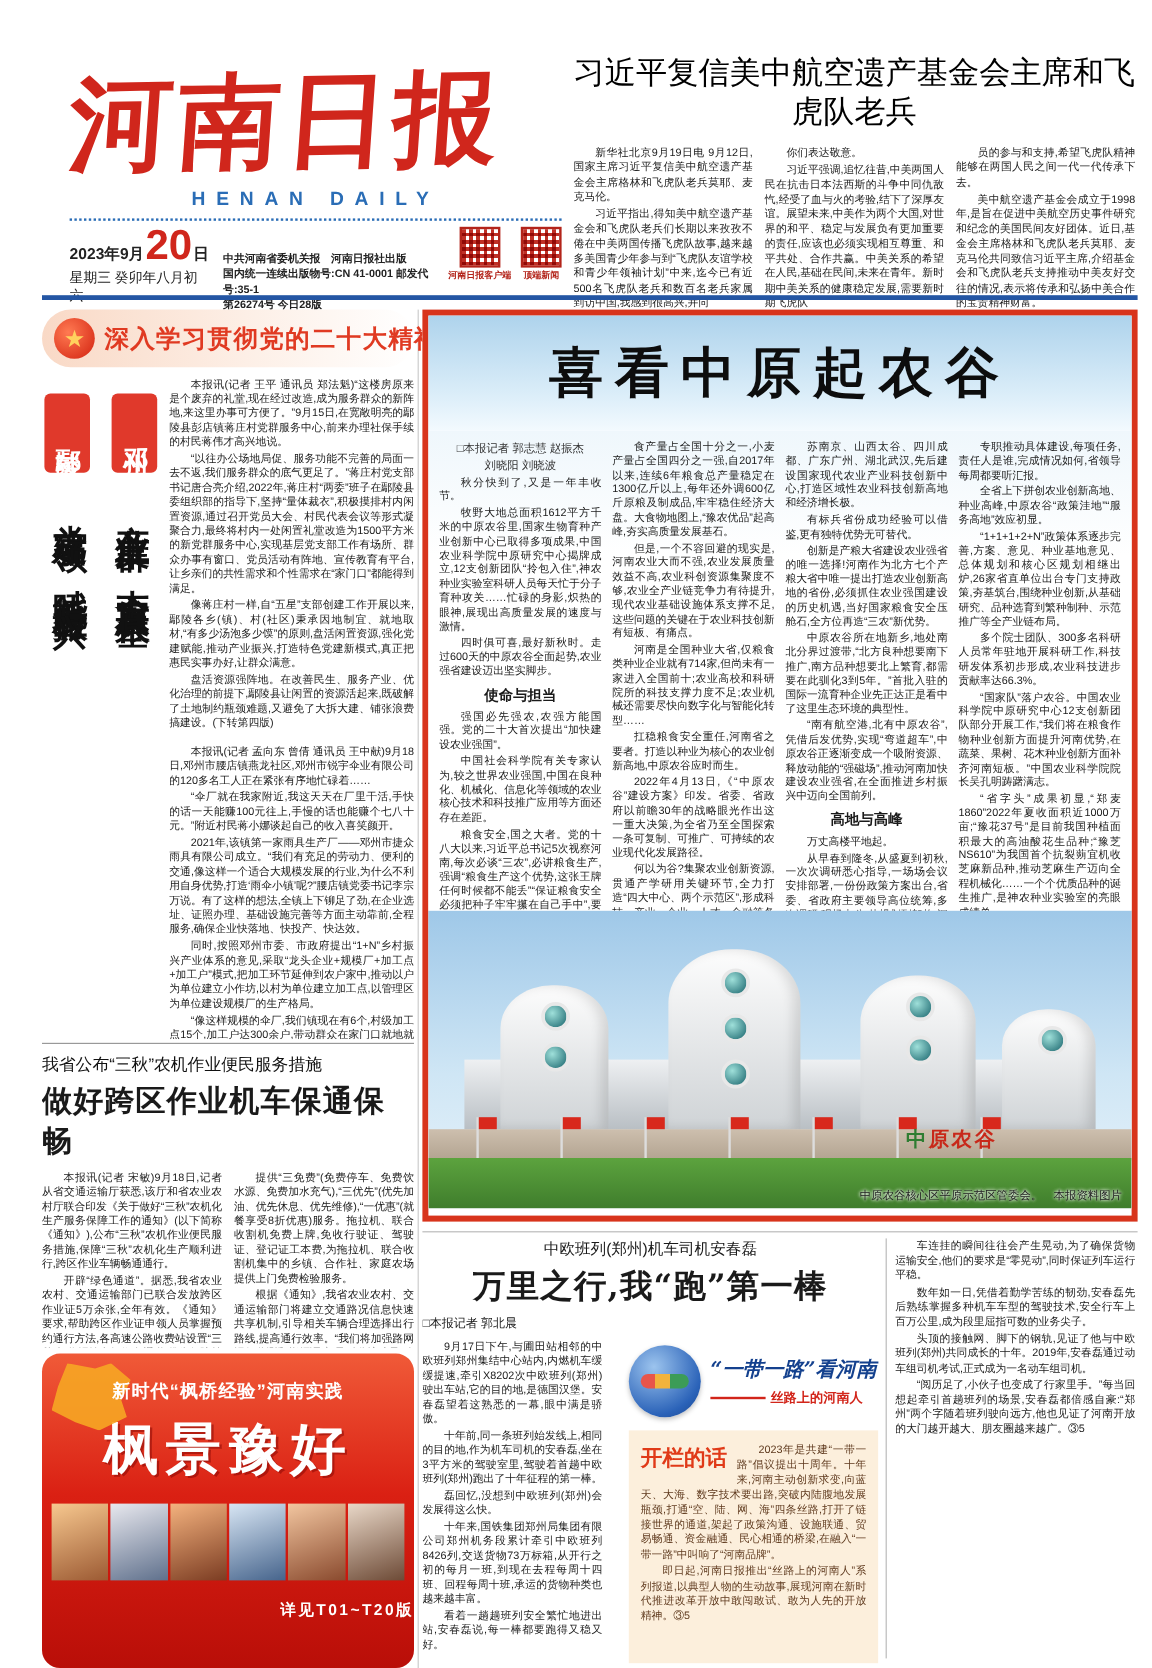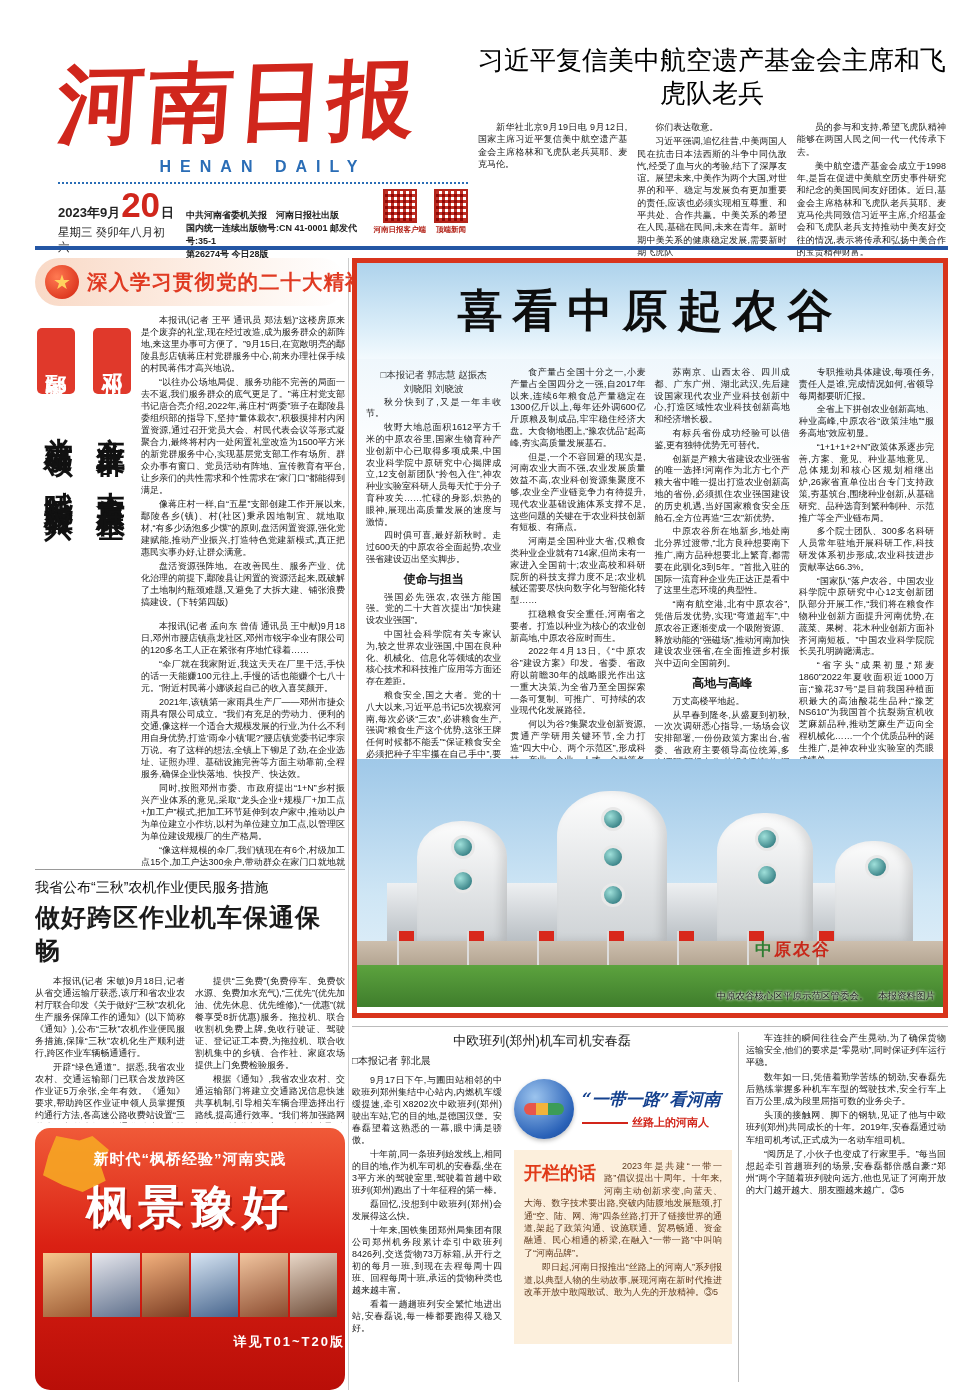--- a/index.html
+++ b/index.html
@@ -108,21 +108,21 @@
 
   .rule-h2{position:absolute;left:352px;top:1026px;width:596px;height:1px;background:#bbb;}
   .rule-v1{position:absolute;left:348px;top:258px;width:1px;height:1132px;background:#ccc;}
   .rule-v2{position:absolute;left:738px;top:1032px;width:1px;height:350px;background:#bbb;}
 
   
   .sec-train{position:absolute;left:352px;top:1032px;width:380px;height:356px;overflow:hidden;}
   .tr-kicker{text-align:center;font-size:13px;margin:0 0 4px;}
   .tr-headline{text-align:center;font-family:"DejaVu Serif",serif;font-weight:900;font-size:27px;letter-spacing:1px;margin:0 0 6px;}
   .tr-byline{font-size:10px;margin:0 0 6px;text-indent:0;}
-  .train-row{display:flex;gap:12px;}
+  .train-row{display:flex;gap:22px;}
   .t-col1{width:150px;flex:0 0 auto;font-size:9px;line-height:12px;height:268px;overflow:hidden;}
   .t-right{flex:1;}
   .logo-row{display:flex;gap:8px;align-items:center;height:70px;}
   .globe{width:60px;height:60px;border-radius:50%;flex:0 0 auto;
       background:radial-gradient(circle at 35% 30%,#9cc4ee,#2a62b8 70%,#1b4489);
       position:relative;box-shadow:0 2px 4px rgba(0,0,0,.25);}
   .globe::after{content:"";position:absolute;left:10px;top:24px;width:40px;height:12px;border-radius:6px;
       background:linear-gradient(90deg,#e8554a 0 30%,#f2b33c 30% 60%,#3c9c57 60%);}
   .logo-text .lt1{font-family:"DejaVu Serif",serif;font-weight:900;font-style:italic;font-size:17px;color:#14418e;}
   .logo-text .lt2{margin-top:4px;font-size:11px;color:#d2251a;font-weight:bold;}
@@ -166,20 +166,21 @@
         </div>
       </div>
     </div>
   </div>
 
   <div class="sec-topstory" data-name="top-story">
     <h1 class="top-headline" data-name="top-story-headline">习近平复信美中航空遗产基金会主席和飞虎队老兵</h1>
     <div class="top-cols">
       <div data-name="top-story-column-1">
           <p data-name="body-paragraph">新华社北京9月19日电 9月12日,国家主席习近平复信美中航空遗产基金会主席格林和飞虎队老兵莫耶、麦克马伦。</p>
+          <p data-name="body-paragraph">习近平指出,得知美中航空遗产基金会和飞虎队老兵们长期以来孜孜不倦在中美两国传播飞虎队故事,越来越多美国青少年参与到“飞虎队友谊学校和青少年领袖计划”中来,迄今已有近500名飞虎队老兵和数百名老兵家属到访中国,我感到很高兴,并向</p>
         </div>
       <div data-name="top-story-column-2">
           <p data-name="body-paragraph">你们表达敬意。</p>
           <p data-name="body-paragraph">习近平强调,追忆往昔,中美两国人民在抗击日本法西斯的斗争中同仇敌忾,经受了血与火的考验,结下了深厚友谊。展望未来,中美作为两个大国,对世界的和平、稳定与发展负有更加重要的责任,应该也必须实现相互尊重、和平共处、合作共赢。中美关系的希望在人民,基础在民间,未来在青年。新时期中美关系的健康稳定发展,需要新时期飞虎队</p>
         </div>
       <div data-name="top-story-column-3">
           <p data-name="body-paragraph">员的参与和支持,希望飞虎队精神能够在两国人民之间一代一代传承下去。</p>
           <p data-name="body-paragraph">美中航空遗产基金会成立于1998年,是旨在促进中美航空历史事件研究和纪念的美国民间友好团体。近日,基金会主席格林和飞虎队老兵莫耶、麦克马伦共同致信习近平主席,介绍基金会和飞虎队老兵支持推动中美友好交往的情况,表示将传承和弘扬中美合作的宝贵精神财富。</p>
         </div>
     </div>
@@ -327,20 +328,21 @@
       <div class="feat-brand" data-name="zhongyuan-nonggu-logo">中原农谷</div>
       <div class="feat-caption" data-name="photo-caption">中原农谷核心区平原示范区管委会。　本报资料图片</div>
     </div>
   </div>
 
   <div class="rule-h2" data-name="section-divider"></div>
   <div class="rule-v2" data-name="column-divider"></div>
 
   <div class="sec-train" data-name="train-story">
     <div class="tr-kicker" data-name="train-kicker">中欧班列(郑州)机车司机安春磊</div>
+    <div class="tr-headline" data-name="train-headline">万里之行,我“跑”第一棒</div>
     <p class="tr-byline" data-name="train-byline">□本报记者 郭北晨</p>
     <div class="train-row">
       <div class="t-col1" data-name="train-column-1">
           <p data-name="body-paragraph">9月17日下午,与圃田站相邻的中欧班列郑州集结中心站内,内燃机车缓缓提速,牵引X8202次中欧班列(郑州)驶出车站,它的目的地,是德国汉堡。安春磊望着这熟悉的一幕,眼中满是骄傲。</p>
           <p data-name="body-paragraph">十年前,同一条班列始发线上,相同的目的地,作为机车司机的安春磊,坐在3平方米的驾驶室里,驾驶着首趟中欧班列(郑州)跑出了十年征程的第一棒。</p>
           <p data-name="body-paragraph">磊回忆,没想到中欧班列(郑州)会发展得这么快。</p>
           <p data-name="body-paragraph">十年来,国铁集团郑州局集团有限公司郑州机务段累计牵引中欧班列8426列,交送货物73万标箱,从开行之初的每月一班,到现在去程每周十四班、回程每周十班,承运的货物种类也越来越丰富。</p>
           <p data-name="body-paragraph">看着一趟趟班列安全繁忙地进出站,安春磊说,每一棒都要跑得又稳又好。</p>
         </div>
       <div class="t-right">

